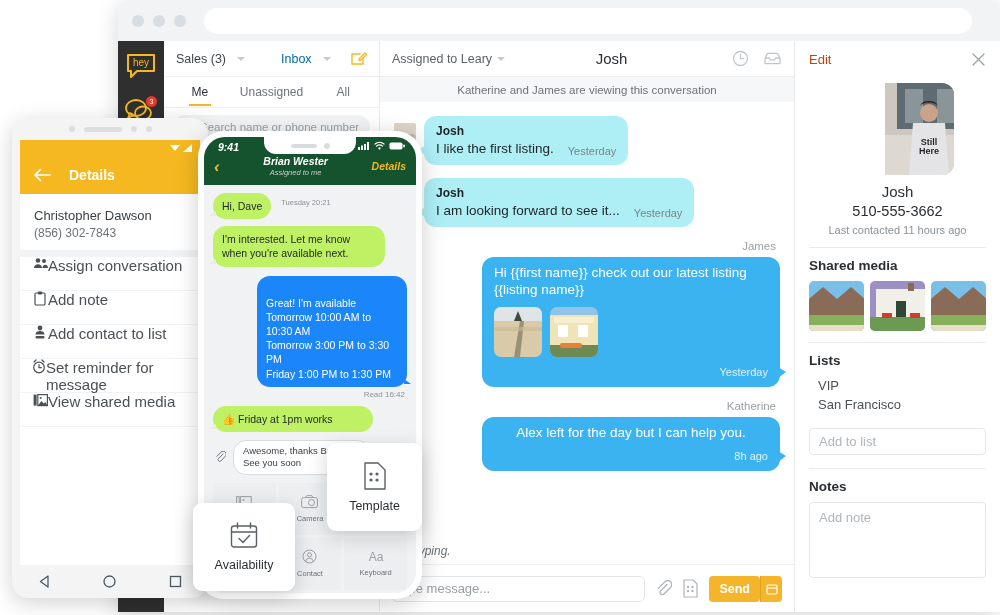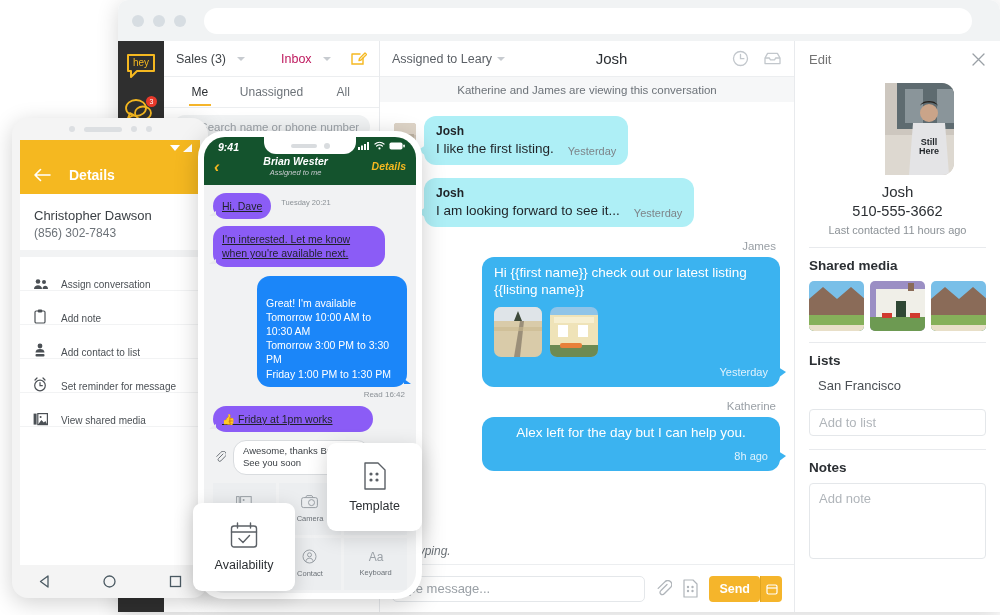--- a/index.html
+++ b/index.html
@@ -36,21 +36,21 @@
   .rail-badge {
     position: absolute; right: 1px; top: -1px; width: 11px; height: 11px; border-radius: 50%;
     background: #e8392b; color: #fff; font-size: 7px; line-height: 11px; text-align: center;
   }
 
   
   .listcol { width: 216px; border-right: 1px solid #e8eaed; display: flex; flex-direction: column; background:#fff; }
   .listcol-head { height: 36px; display: flex; align-items: center; padding: 0 12px; gap: 6px;
                   border-bottom: 1px solid #eceef0; font-size: 12.5px; color: #5b6066; }
   .hdr-sales { font-size: 12.5px; color: #404549; }
-  .hdr-inbox { font-size: 12.5px; color: #be185d; margin-left: 30px;}
+  .hdr-inbox { font-size: 12.5px; color: #0369a1; margin-left: 30px;}
   .caret { width:0;height:0;border-left:4px solid transparent;border-right:4px solid transparent;
            border-top:4px solid #c7cbd0; display:inline-block; margin-left:5px; vertical-align: middle;}
   .compose-ico { margin-left: auto; color: #f5b52b; }
   .tabs { height: 31px; display: flex; align-items: center; border-bottom: 1px solid #eceef0; }
   .tab { flex:1; text-align: center; font-size: 12px; color: #6d7379; position: relative; }
   .tab.active { color: #2b2f33; }
   .tab.active:after { content:""; position:absolute; left:50%; transform: translateX(-50%);
                       bottom:-7px; width: 22px; height: 2px; background: #f5b52b; }
   .searchwrap { padding: 7px 9px 0 9px; }
   .searchbox { height: 24px; background: #f1f3f4; border-radius: 12px; display:flex; align-items:center;
@@ -99,21 +99,21 @@
                     display:flex; align-items:center; padding: 0 9px; font-size: 13px; color:#9aa0a6; }
   .send-btn { background:#f5b52b; color:#fff; font-size: 12.5px; border-radius: 4px; height: 26px;
               display:flex; align-items:center; padding: 0 10px; font-weight: bold; }
   .send-split { background:#f5b52b; color:#fff; height:26px; width:22px; border-radius:0 4px 4px 0;
                 display:flex;align-items:center;justify-content:center; border-left:1px solid #e0a520;}
 
   
   .details { width: 206px; border-left: 1px solid #e8eaed; background:#fff; display:flex; flex-direction:column;
              padding: 0 14px; }
   .det-top { display:flex; align-items:center; height: 36px; }
-  .det-edit { font-size: 13px; color:#737373; }
+  .det-edit { font-size: 13px; color:#c2410c; }
   .det-close { margin-left:auto; color:#9aa0a6; font-size: 17px; line-height:1; }
   .det-photo { width: 113px; height: 92px; border-radius: 12px; margin: 6px auto 0 auto; overflow:hidden;padding-left:44px; }
   .det-name { text-align:center; font-size: 15px; color:#2b2f33; margin-top: 8px; }
   .det-phone { text-align:center; font-size: 14.5px; color:#2b2f33; margin-top: 3px; }
   .det-last { text-align:center; font-size: 11px; color:#8b9196; margin-top: 5px; }
   .det-hr { height:1px; background:#e8eaed; margin: 11px 0 10px 0; }
   .det-h { font-size: 13.5px; color:#2b2f33; font-weight: bold; margin-bottom: 8px;}
   .media-row { display:flex; gap: 6px; }
   .media-thumb { flex:1; height: 50px; border-radius: 5px; overflow:hidden; }
   .list-item-txt { font-size: 13px; color:#4b5055; padding: 2px 0 2px 9px; }
@@ -135,22 +135,22 @@
   .and-screen { margin: 0 8px; background:#fff; height: 425px; overflow:hidden; }
   .and-status { height: 16px; background:#f5b820; display:flex; align-items:center; justify-content:flex-end;
                 padding-right: 8px; gap:3px; }
   .and-appbar { height: 38px; background:#f5b820; display:flex; align-items:center; padding: 0 14px; gap: 18px; }
   .and-title { color:#fff; font-size: 14px; font-weight:bold; }
   .and-contact { padding: 14px 14px 10px 14px; }
   .and-cname { font-size: 13px; color:#3a3f44; }
   .and-cphone { font-size: 12px; color:#6d7379; margin-top: 3px; }
   .and-clast { font-size: 8.5px; color:#a2a8ad; margin-top: 5px; }
   .and-sep { height: 7px; background:#f2f3f4; }
-  .and-item { height: 34px; display:flex; align-items:flex-end; gap: 13px; padding: 0 12px;
-              border-bottom: 1px solid #f2f3f4; font-size: 10px; color:#4b5055; }
+  .and-item { height: 34px; display:flex; align-items:flex-start; padding: 0 12px;
+              border-bottom: 1px solid #f2f3f4; font-size: 15px; color:#4b5055; }
   .and-ico { width: 16px; color:#4b5055; display:flex; justify-content:center; }
   .and-nav { height: 32px; display:flex; align-items:center; justify-content:space-around; }
 
   
   .iphone {
     position: absolute; left: 198px; top: 131px; width: 224px; height: 468px;
     background:#fff; border-radius: 26px; box-shadow: 0 5px 24px rgba(0,0,0,.20);
     padding: 6px; overflow: hidden;
   }
   .ip-screen { background:#f1f2f3; border-radius: 21px; height: 456px; overflow:hidden; position: relative;}
@@ -163,21 +163,21 @@
   .ip-sig { position:absolute; right: 11px; top: 4px; color:#fff; display:flex; gap:4px; align-items:center;}
   .ip-navrow { position:absolute; left:0; right:0; top: 18px; display:flex; align-items:center; padding: 0 10px; }
   .ip-back { color:#f5b820; font-size: 17px; line-height:1; font-weight: bold;}
   .ip-navmid { flex:1; text-align:center; }
   .ip-navname { color:#fff; font-size: 10.5px; font-weight:bold; }
   .ip-navsub { color:#c9ccd0; font-size: 7.5px; margin-top:1px; }
   .ip-details { color:#f5b820; font-size: 10.5px; font-weight:bold; }
   .ip-body { padding: 8px 9px 0 9px; }
   .ip-daterow { display:flex; align-items:flex-start; gap: 10px; margin-bottom: 7px;}
   .ip-bub { border-radius: 13px; padding: 6px 9px; font-size: 10.5px; line-height: 1.35; max-width: 160px; position:relative;}
-  .ip-bub.in { background:#8b5cf6; color:#1f2327;text-decoration:underline; }
+  .ip-bub.in { background:#bef264; color:#1f2327; }
   .ip-bub.out { background:#1b86f9; color:#fff; }
   .ip-ts { font-size: 7.5px; color:#8b9196; padding-top:5px; white-space:nowrap;}
   .ip-read { text-align:right; font-size: 8px; color:#8b9196; margin: 3px 2px 7px 0; }
   .ip-rowout { display:flex; justify-content:flex-end; }
   .ip-bub.out:after{content:"";position:absolute;right:-4px;bottom:3px;width:0;height:0;
       border-top:5px solid transparent;border-left:7px solid #1b86f9;}
   .ip-bub.in:before{content:"";position:absolute;left:-4px;bottom:3px;width:0;height:0;
       border-top:5px solid transparent;border-right:7px solid #e9eaec;}
   .ip-input-row { display:flex; align-items:center; gap: 7px; margin-top: 8px; padding: 0 2px;}
   .ip-input { flex:1; border:1px solid #d9dcdf; border-radius: 13px; padding: 4px 9px; font-size: 9.5px;
@@ -449,20 +449,21 @@
             <svg width="62" height="50" viewBox="0 0 62 50" preserveAspectRatio="none">
               <rect width="62" height="50" fill="#79bfe8"></rect>
               <path d="M0 18 L14 6 L28 18 L42 6 L56 18 L62 14 V34 H0z" fill="#8a6b58"></path>
               <rect y="34" width="62" height="16" fill="#86b05a"></rect>
               <rect y="44" width="62" height="6" fill="#e8dfc8"></rect>
             </svg>
           </div>
         </div>
         <div class="det-hr"></div>
         <div class="det-h">Lists</div>
+        <div class="list-item-txt">VIP</div>
         <div class="list-item-txt">San Francisco</div>
         <div class="field">
           <span>Add to list</span>
         </div>
         <div class="det-hr" style="margin-top:13px;"></div>
         <div class="det-h">Notes</div>
         <div class="notearea">
           <span>Add note</span>
         </div>
       </div>

